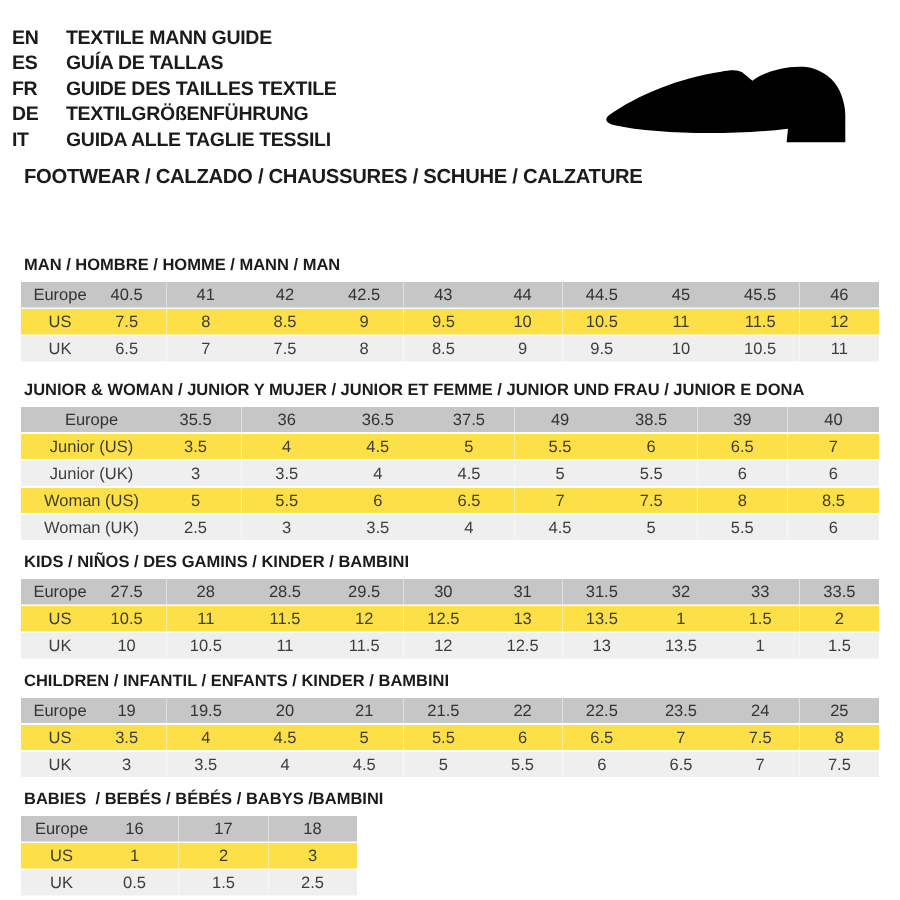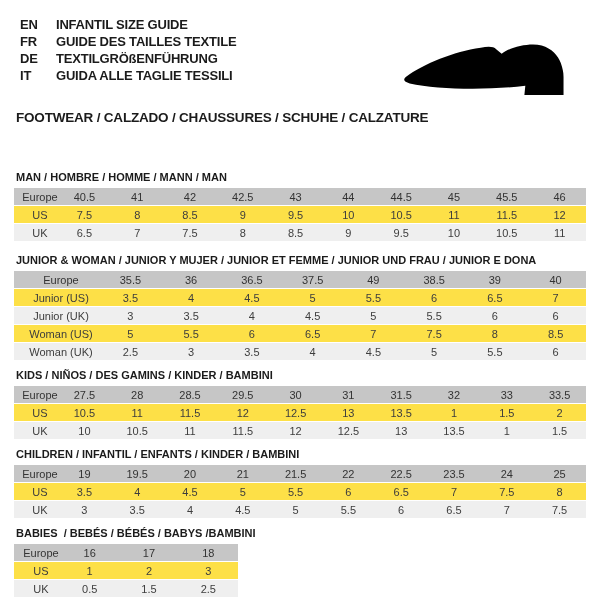--- a/index.html
+++ b/index.html
@@ -7,21 +7,21 @@
     width: 600px; height: 600px;
     background: #ffffff;
     font-family: "Liberation Sans", sans-serif;
     color: #1b1b1b;
     overflow: hidden;
   }
   .page { position: relative; width: 600px; height: 600px; background: #fff; }
 
   
   .lang-block { position: absolute; top: 16px; left: 0; }
-  .lang-row { display: flex; line-height: 17px; font-size: 13px; font-weight: bold; padding-left: 20px; letter-spacing: -0.2px; }
+  .lang-row { display: flex; line-height: 17px; font-size: 13px; font-weight: bold; padding-left: 8px; letter-spacing: -0.2px; }
   .lang-code { width: 36px; flex: none; }
   .lang-title { white-space: pre; }
 
   .category-line {
     position: absolute; top: 111px; left: 16px;
     font-size: 13.5px; font-weight: bold; line-height: 14px; letter-spacing: -0.2px; white-space: pre;
   }
 
   .shoe { position: absolute; left: 397px; top: 28px; }
 
@@ -45,21 +45,25 @@
   tr.row-alt    td { background: var(--alt-row-bg, #efefef); }
 </style>
 </head>
 <body>
 
 <div class="page">
 
   <div class="lang-block" id="langBlock">
       <div class="lang-row">
         <span class="lang-code">EN</span>
-        <span class="lang-title">INFANTIL SIZE GUIDE</span>
+        <span class="lang-title">TEXTILE MANN GUIDE</span>
+      </div>
+      <div class="lang-row">
+        <span class="lang-code">ES</span>
+        <span class="lang-title">GUÍA DE TALLAS</span>
       </div>
       <div class="lang-row">
         <span class="lang-code">FR</span>
         <span class="lang-title">GUIDE DES TAILLES TEXTILE</span>
       </div>
       <div class="lang-row">
         <span class="lang-code">DE</span>
         <span class="lang-title">TEXTILGRÖßENFÜHRUNG</span>
       </div>
       <div class="lang-row">

